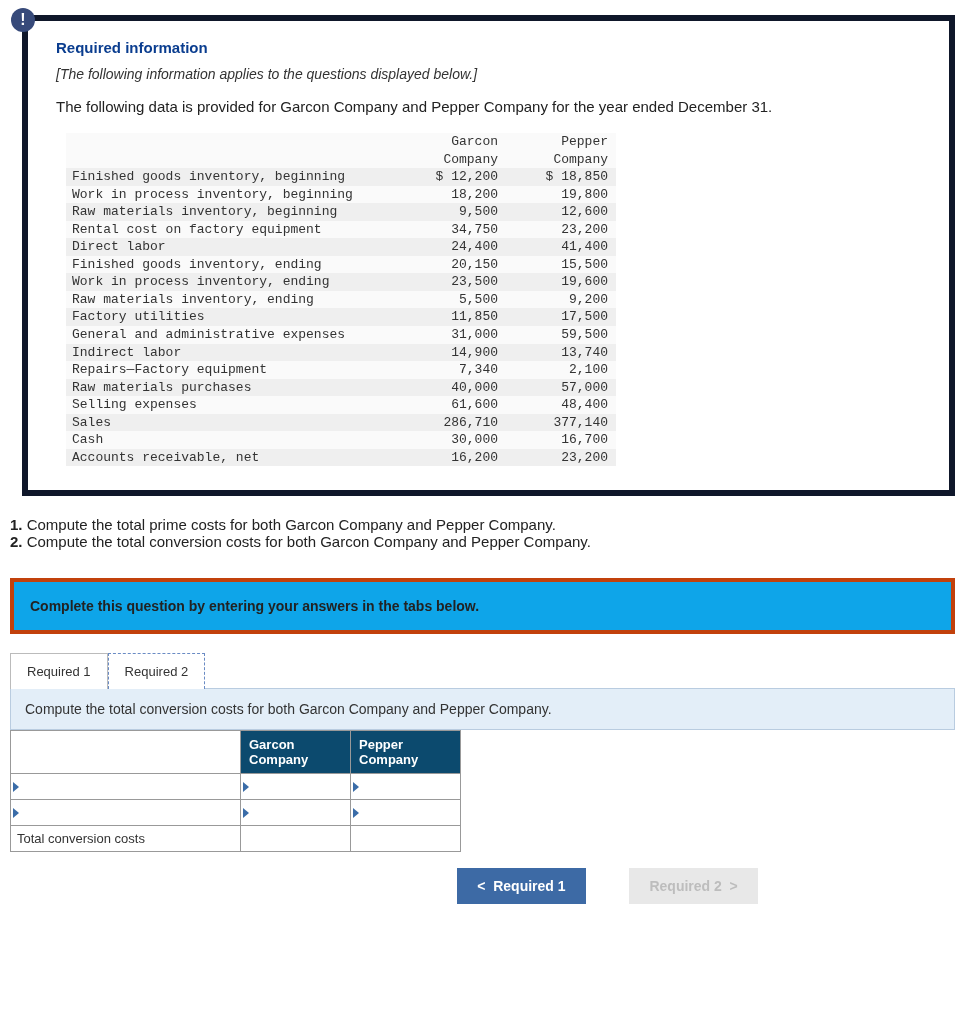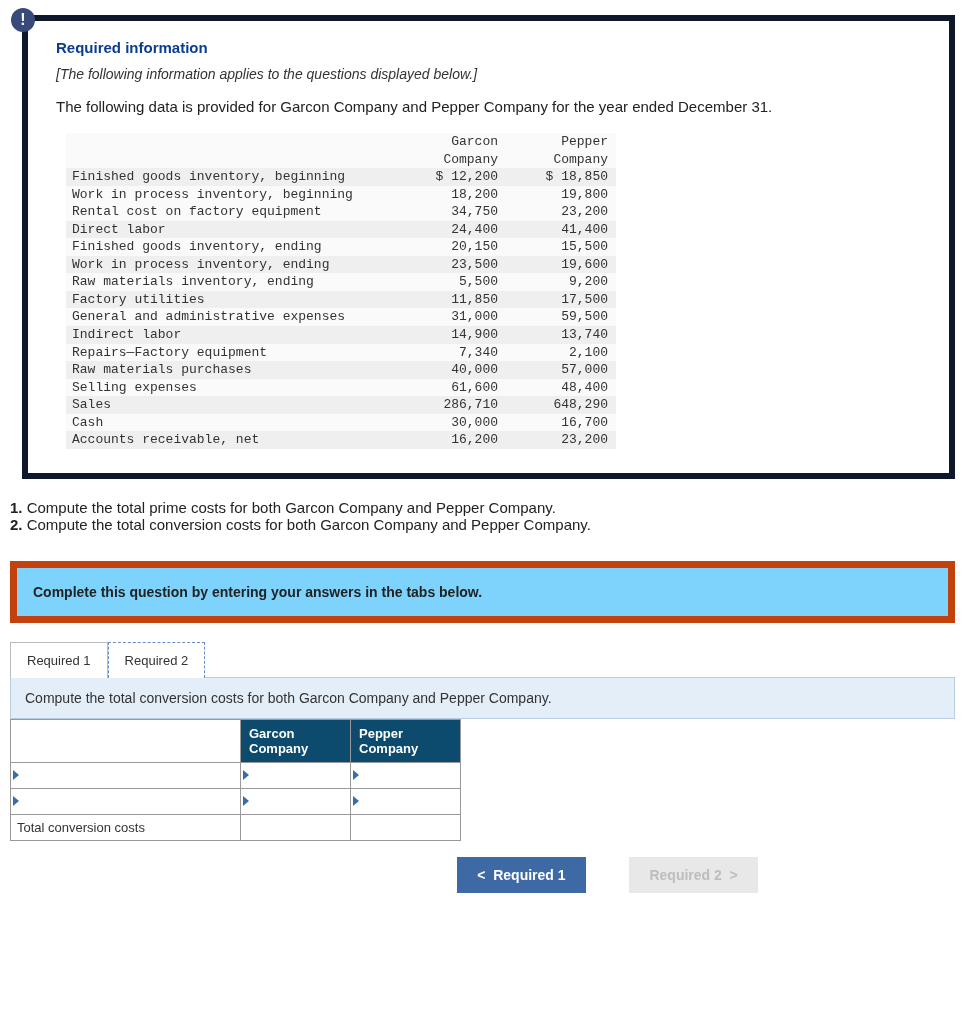--- a/index.html
+++ b/index.html
@@ -77,26 +77,26 @@
     margin: 18px 10px 28px 10px;
     font-size: 15px;
     color: #222;
   }
   .questions b { font-weight: bold; }
 
   .answer-area {
     margin: 10px;
   }
   .instr-bar {
-    background: #7dd3fc;
+    background: #0ea5e9;
     padding: 16px 16px;
     font-weight: bold;
     font-size: 14px;
     color: #222;
-    border: 7px solid #c2410c;
+    border: 4px solid #c2410c;
   }
   .tabs-row {
     margin-top: 18px;
   }
   .tab {
     display: inline-block;
     border: 1px solid #bbb;
     background: #fff;
     padding: 10px 16px;
     font-size: 13px;
@@ -217,20 +217,25 @@
         <tr class="zebra0">
           <td class="label">Finished goods inventory, beginning</td>
           <td class="num">$ 12,200</td>
           <td class="num">$ 18,850</td>
         </tr>
         <tr class="zebra1">
           <td class="label">Work in process inventory, beginning</td>
           <td class="num">18,200</td>
           <td class="num">19,800</td>
         </tr>
+        <tr class="zebra0">
+          <td class="label">Raw materials inventory, beginning</td>
+          <td class="num">9,500</td>
+          <td class="num">12,600</td>
+        </tr>
         <tr class="zebra1">
           <td class="label">Rental cost on factory equipment</td>
           <td class="num">34,750</td>
           <td class="num">23,200</td>
         </tr>
         <tr class="zebra0">
           <td class="label">Direct labor</td>
           <td class="num">24,400</td>
           <td class="num">41,400</td>
         </tr>
@@ -275,21 +280,21 @@
           <td class="num">57,000</td>
         </tr>
         <tr class="zebra1">
           <td class="label">Selling expenses</td>
           <td class="num">61,600</td>
           <td class="num">48,400</td>
         </tr>
         <tr class="zebra0">
           <td class="label">Sales</td>
           <td class="num">286,710</td>
-          <td class="num">648,290</td>
+          <td class="num">377,140</td>
         </tr>
         <tr class="zebra1">
           <td class="label">Cash</td>
           <td class="num">30,000</td>
           <td class="num">16,700</td>
         </tr>
         <tr class="zebra0">
           <td class="label">Accounts receivable, net</td>
           <td class="num">16,200</td>
           <td class="num">23,200</td>

